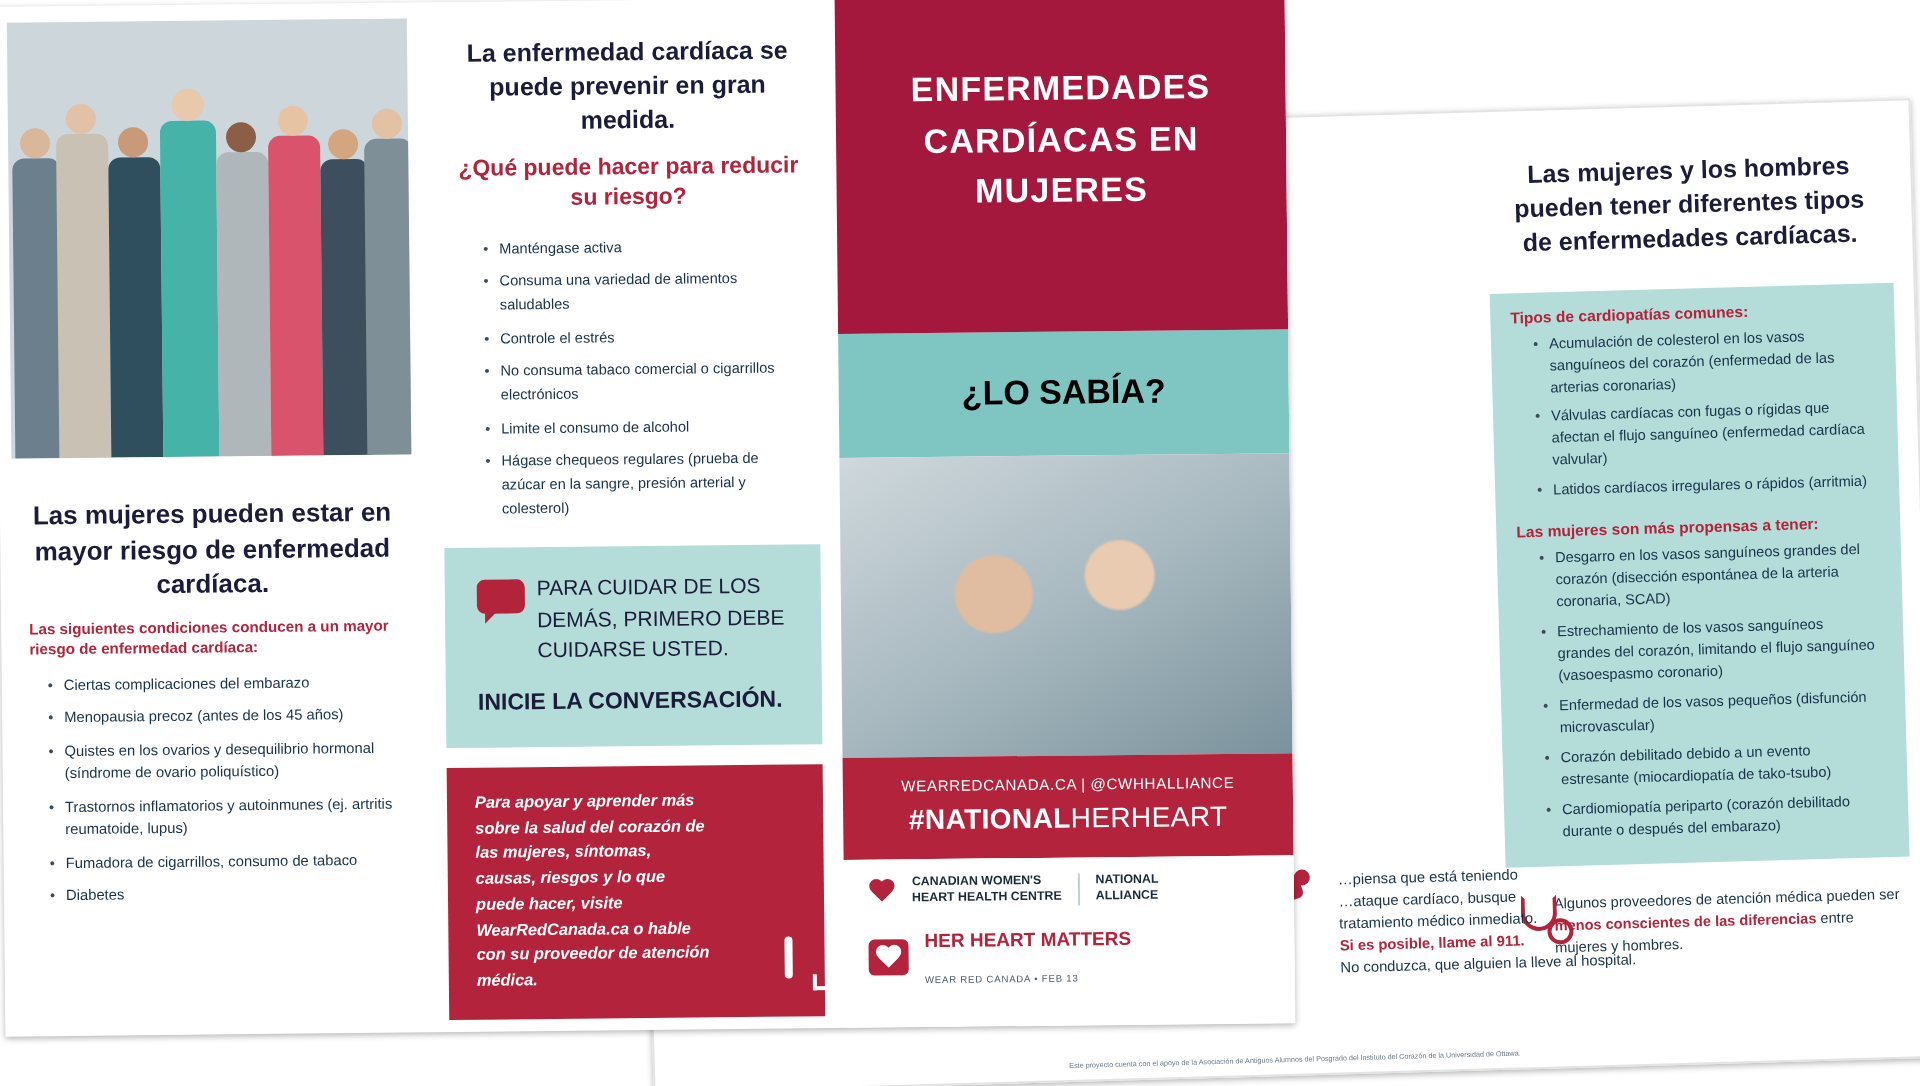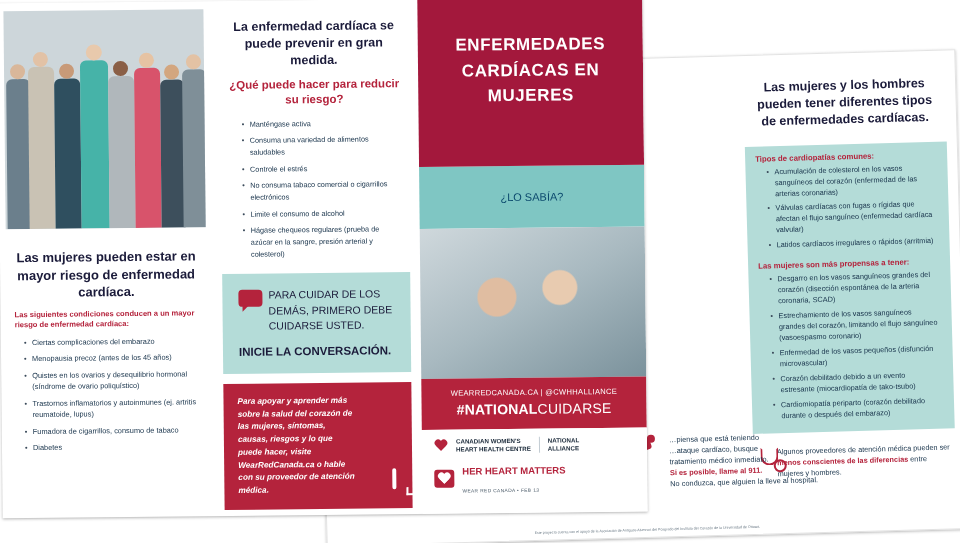--- a/index.html
+++ b/index.html
@@ -74,21 +74,21 @@
   .speech{position:absolute;width:24px;height:17px;background:#b4233c;border-radius:4px;}
   .speech:after{content:"";position:absolute;left:4px;bottom:-5px;border-left:6px solid #b4233c;border-bottom:6px solid transparent;}
 
   .crimson-box{margin:10px 10px 0;background:#b4233c;color:#fff;padding:12px 14px;min-height:96px;position:relative;}
   .crimson-box .t{font-size:8.2px;font-style:italic;font-weight:bold;line-height:1.55;width:118px;}
 
   
   .cover-top{background:#a3183c;height:168px;position:relative;}
   .cover-top .ttl{color:#fff;font-size:17px;font-weight:bold;letter-spacing:.6px;text-align:center;line-height:1.5;padding:34px 16px 0;}
   .cover-teal{background:#7fc6c3;height:62px;display:flex;align-items:center;justify-content:center;}
-  .cover-teal .q{color:#0c4a6e;font-size:11px;font-weight:normal;}
+  .cover-teal .q{color:#000000;font-size:17px;font-weight:bold;}
   .cover-photo{height:150px;background:
       radial-gradient(circle at 34% 46%, #e0bda1 0 11%, transparent 12%),
       radial-gradient(circle at 62% 40%, #e8cbb0 0 10%, transparent 11%),
       linear-gradient(150deg,#cfd8dc 0%,#a8b9c0 50%,#7b929c 100%);}
   .cover-bottom{background:#b4233c;color:#fff;padding:10px 0 12px;text-align:center;}
   .cover-bottom .u{font-size:7.6px;letter-spacing:.3px;}
   .cover-bottom .tag{font-size:14px;font-weight:bold;letter-spacing:.2px;padding-top:4px;}
   .cover-bottom .tag .thin{font-weight:normal;}
   .logos{background:#fff;padding:8px 12px 10px;}
   .logo-row{display:flex;align-items:center;gap:8px;margin-bottom:7px;}
@@ -278,21 +278,21 @@
     <div class="fr-col fr-c3">
       <div class="cover-top">
         <div class="ttl">ENFERMEDADES CARDÍACAS EN MUJERES</div>
       </div>
       <div class="cover-teal">
         <div class="q">¿LO SABÍA?</div>
       </div>
       <div class="cover-photo"></div>
       <div class="cover-bottom">
         <div class="u">WEARREDCANADA.CA  |  @CWHHALLIANCE</div>
-        <div class="tag"><span>#NATIONAL</span><span class="thin">CUIDARSE</span></div>
+        <div class="tag"><span>#NATIONAL</span><span class="thin">HERHEART</span></div>
       </div>
       <div class="logos">
         <div class="logo-row">
           <span class="heart"></span>
           <span class="logo-txt">
             <span>CANADIAN WOMEN'S</span><br>
             <span>HEART HEALTH CENTRE</span>
           </span>
           <span style="width:1px;height:16px;background:#c3ccd3;display:inline-block;"></span>
           <span class="logo-txt">

